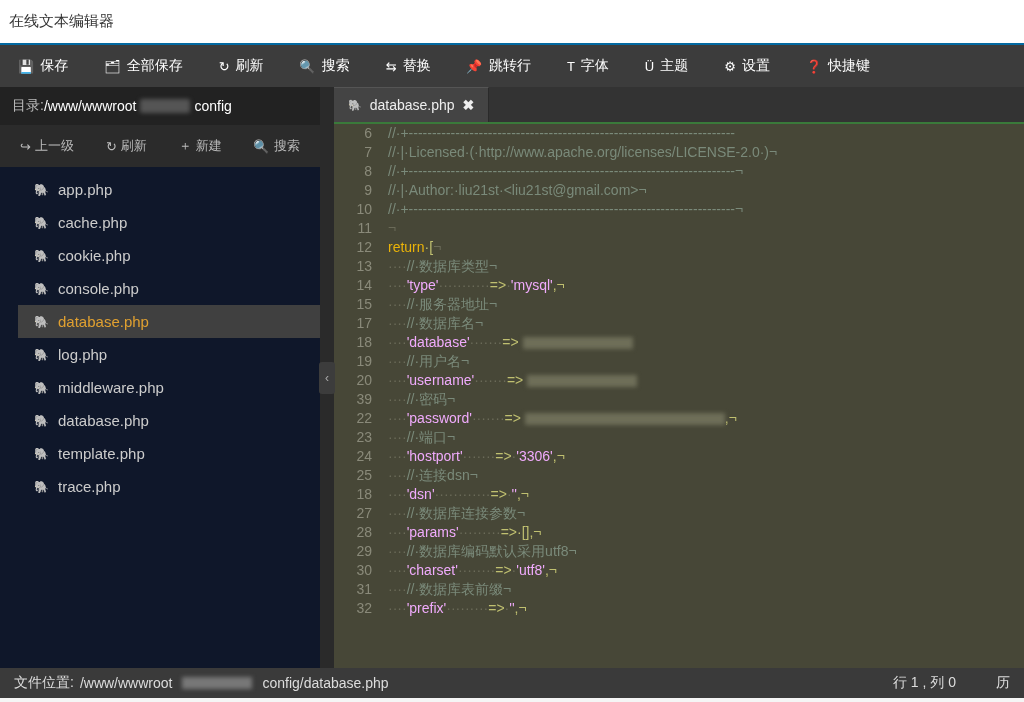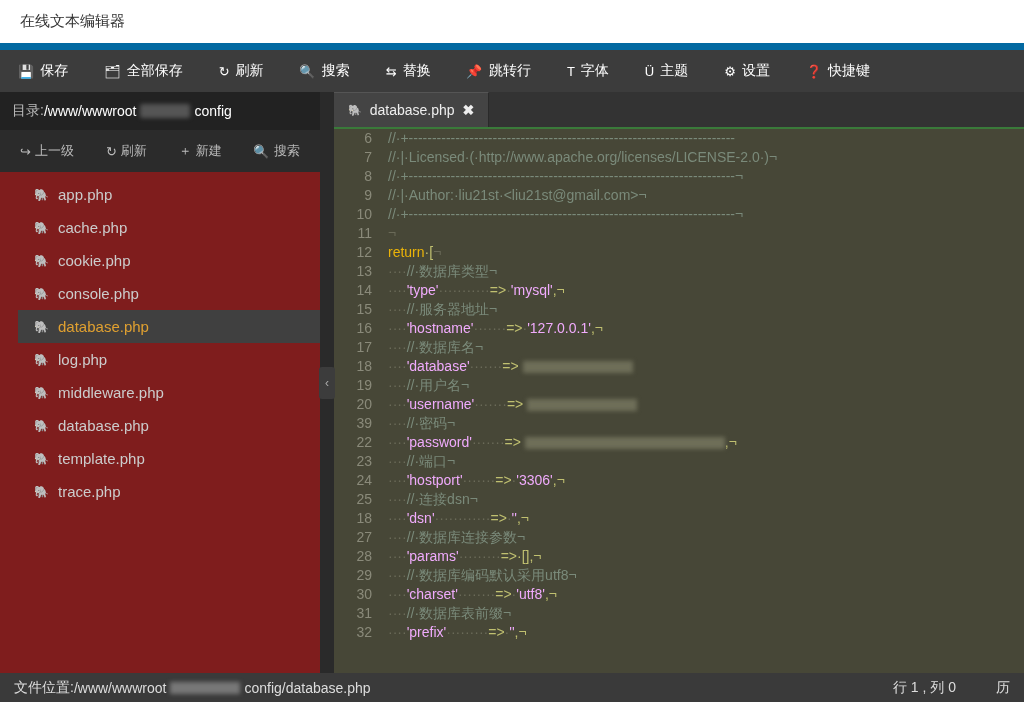--- a/index.html
+++ b/index.html
@@ -1,26 +1,26 @@
 <!DOCTYPE html>
 <html><head>
 <meta charset="utf-8">
 <style>
 * { margin: 0; padding: 0; box-sizing: border-box; font-family: "Microsoft YaHei", Arial, sans-serif; }
 body { background: #f5f5f5; width: 1024px; height: 702px; overflow: hidden; }
 
-.title-bar { background: #fff; padding: 12px 20px; font-size: 15px; color: #333; border-bottom: 7px solid #0369a1; }
+.title-bar { background: #fff; padding: 12px 9px; font-size: 15px; color: #333; border-bottom: 2px solid #0369a1; }
 
 .toolbar { background: #3c3c3c; display: flex; padding: 0; }
 .toolbar-btn { color: #fff; padding: 12px 18px; font-size: 14px; cursor: pointer; display: flex; align-items: center; gap: 6px; white-space: nowrap; }
 .toolbar-btn .icon { font-size: 13px; }
 
 .body-row { display: flex; height: calc(100% - 47px - 44px - 30px); position: relative; }
 
-.sidebar { width: 320px; background: #7f1d1d; color: #ccc; display: flex; flex-direction: column; }
+.sidebar { width: 320px; background: #0f172a; color: #ccc; display: flex; flex-direction: column; }
 .dir-bar { background: #222; padding: 10px 12px; font-size: 14px; color: #ddd; display:flex; align-items:center; }
 .dir-label { color:#bbb; }
 .dir-path { color:#fff; }
 .dir-mask { background:#555; width:50px; height:14px; filter:blur(2px); display:inline-block; vertical-align:middle; margin:0 4px; border-radius:2px; }
 .side-tools { background: #2b2b2b; padding: 8px 6px; display: flex; gap: 4px; justify-content: space-around; font-size: 13px; color:#bbb; }
 .side-tool { display:flex; align-items:center; gap:4px; cursor:pointer; padding:4px 6px; }
 .files { flex:1; overflow:auto; padding: 6px 0; margin-left: 18px; }
 .file-item { padding: 8px 12px 8px 40px; font-size: 15px; cursor:pointer; display:flex; align-items:center; gap:10px; position:relative; }
 .file-item.active { background:#404040; color:#e0a030; }
 .file-item::before { content:"🐘"; position:absolute; left:16px; font-size:12px; filter:grayscale(40%); }
@@ -40,21 +40,21 @@
 .code { flex:1; padding-left:4px; }
 .c-cmt { color:#7a8a7a; }
 .c-kw { color:#eab308; }
 .c-str { color:#f0abfc; }
 .c-punc { color:#c0c070; }
 .c-ws { color:#6a6a58; }
 .censor { display:inline-block; width:110px; height:12px; filter:blur(2.2px); background:#6e6e58; vertical-align:middle; }
 .censor.wide { width:200px; }
 
 .status { background:#3a3a3a; color:#ddd; padding:6px 14px; font-size:14px; display:flex; align-items:center; justify-content:space-between; height:30px; }
-.status .lhs { display:flex; align-items:center; gap:0; }
+.status .lhs { display:flex; align-items:center; gap:6px; }
 .status .mask { display:inline-block; width:70px; height:12px; background:#777; filter:blur(2.2px); margin:0 4px; vertical-align:middle; }
 .status .rhs { display:flex; gap:40px; }
 </style>
 </head>
 <body>
 
 <div class="title-bar">在线文本编辑器</div>
 
 <div class="toolbar" id="toolbar">
     <div class="toolbar-btn">
@@ -154,21 +154,20 @@
         <div class="code-line"><div class="gutter">6</div><div class="code"><span class="c-cmt">//·+----------------------------------------------------------------------</span></div></div>
         <div class="code-line"><div class="gutter">7</div><div class="code"><span class="c-cmt">//·|·Licensed·(·http://www.apache.org/licenses/LICENSE-2.0·)¬</span></div></div>
         <div class="code-line"><div class="gutter">8</div><div class="code"><span class="c-cmt">//·+----------------------------------------------------------------------¬</span></div></div>
         <div class="code-line"><div class="gutter">9</div><div class="code"><span class="c-cmt">//·|·Author:·liu21st·&lt;liu21st@gmail.com&gt;¬</span></div></div>
         <div class="code-line"><div class="gutter">10</div><div class="code"><span class="c-cmt">//·+----------------------------------------------------------------------¬</span></div></div>
         <div class="code-line"><div class="gutter">11</div><div class="code"><span class="c-ws">¬</span></div></div>
         <div class="code-line"><div class="gutter">12</div><div class="code"><span class="c-kw">return</span><span class="c-punc">·[</span><span class="c-ws">¬</span></div></div>
         <div class="code-line"><div class="gutter">13</div><div class="code"><span class="c-ws">····</span><span class="c-cmt">//·数据库类型¬</span></div></div>
         <div class="code-line"><div class="gutter">14</div><div class="code"><span class="c-ws">····</span><span class="c-str">'type'</span><span class="c-ws">···········</span><span class="c-punc">=&gt;</span><span class="c-ws">·</span><span class="c-str">'mysql'</span><span class="c-punc">,¬</span></div></div>
         <div class="code-line"><div class="gutter">15</div><div class="code"><span class="c-ws">····</span><span class="c-cmt">//·服务器地址¬</span></div></div>
-        <div class="code-line"><div class="gutter">16</div><div class="code"><span class="c-ws">····</span><span class="c-str">'hostname'</span><span class="c-ws">·······</span><span class="c-punc">=&gt;</span><span class="c-ws">·</span><span class="c-str">'127.0.0.1'</span><span class="c-punc">,¬</span></div></div>
         <div class="code-line"><div class="gutter">17</div><div class="code"><span class="c-ws">····</span><span class="c-cmt">//·数据库名¬</span></div></div>
         <div class="code-line"><div class="gutter">18</div><div class="code"><span class="c-ws">····</span><span class="c-str">'database'</span><span class="c-ws">·······</span><span class="c-punc">=&gt;</span><span class="c-ws"> </span><span class="censor"></span></div></div>
         <div class="code-line"><div class="gutter">19</div><div class="code"><span class="c-ws">····</span><span class="c-cmt">//·用户名¬</span></div></div>
         <div class="code-line"><div class="gutter">20</div><div class="code"><span class="c-ws">····</span><span class="c-str">'username'</span><span class="c-ws">·······</span><span class="c-punc">=&gt;</span><span class="c-ws"> </span><span class="censor"></span></div></div>
         <div class="code-line"><div class="gutter">39</div><div class="code"><span class="c-ws">····</span><span class="c-cmt">//·密码¬</span></div></div>
         <div class="code-line"><div class="gutter">22</div><div class="code"><span class="c-ws">····</span><span class="c-str">'password'</span><span class="c-ws">·······</span><span class="c-punc">=&gt;</span><span class="c-ws"> </span><span class="censor wide"></span><span class="c-punc">,¬</span></div></div>
         <div class="code-line"><div class="gutter">23</div><div class="code"><span class="c-ws">····</span><span class="c-cmt">//·端口¬</span></div></div>
         <div class="code-line"><div class="gutter">24</div><div class="code"><span class="c-ws">····</span><span class="c-str">'hostport'</span><span class="c-ws">·······</span><span class="c-punc">=&gt;</span><span class="c-ws">·</span><span class="c-str">'3306'</span><span class="c-punc">,¬</span></div></div>
         <div class="code-line"><div class="gutter">25</div><div class="code"><span class="c-ws">····</span><span class="c-cmt">//·连接dsn¬</span></div></div>
         <div class="code-line"><div class="gutter">18</div><div class="code"><span class="c-ws">····</span><span class="c-str">'dsn'</span><span class="c-ws">············</span><span class="c-punc">=&gt;</span><span class="c-ws">·</span><span class="c-str">''</span><span class="c-punc">,¬</span></div></div>

